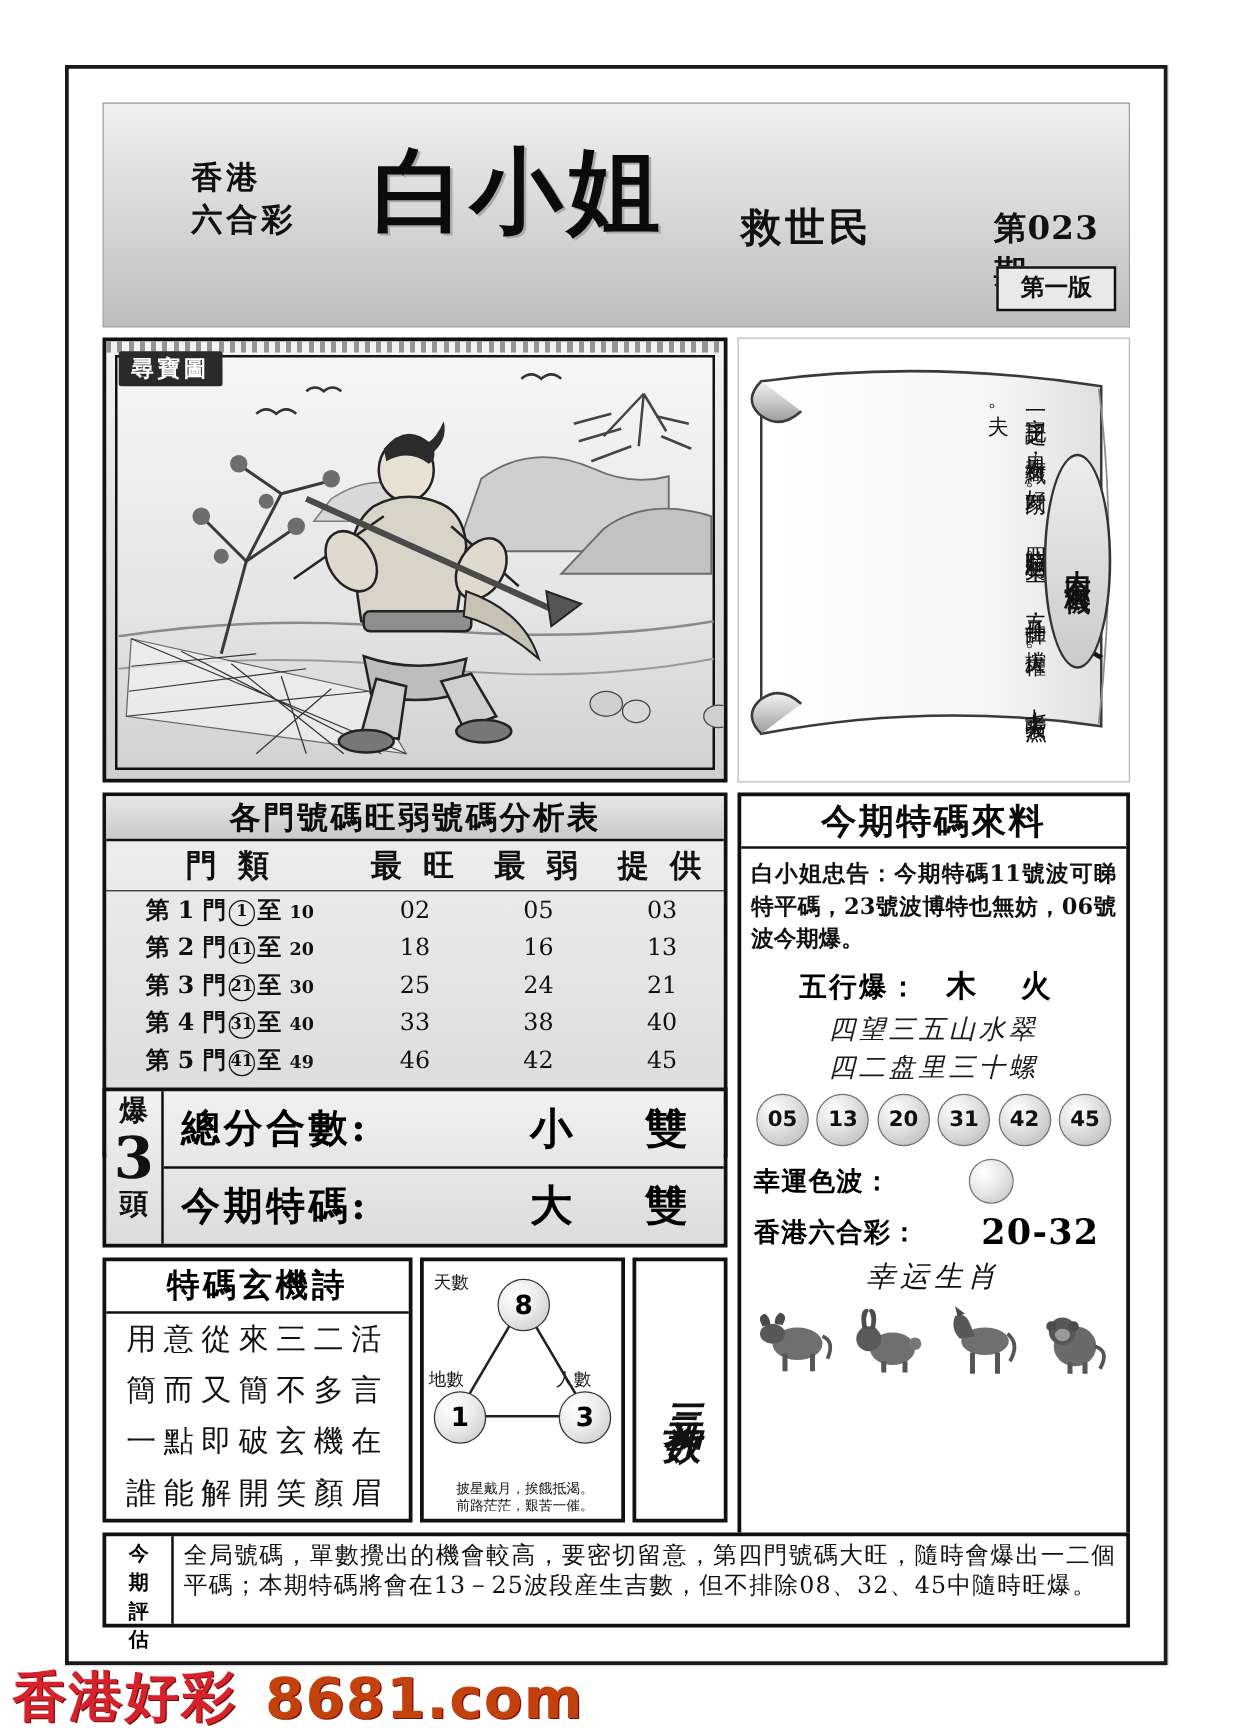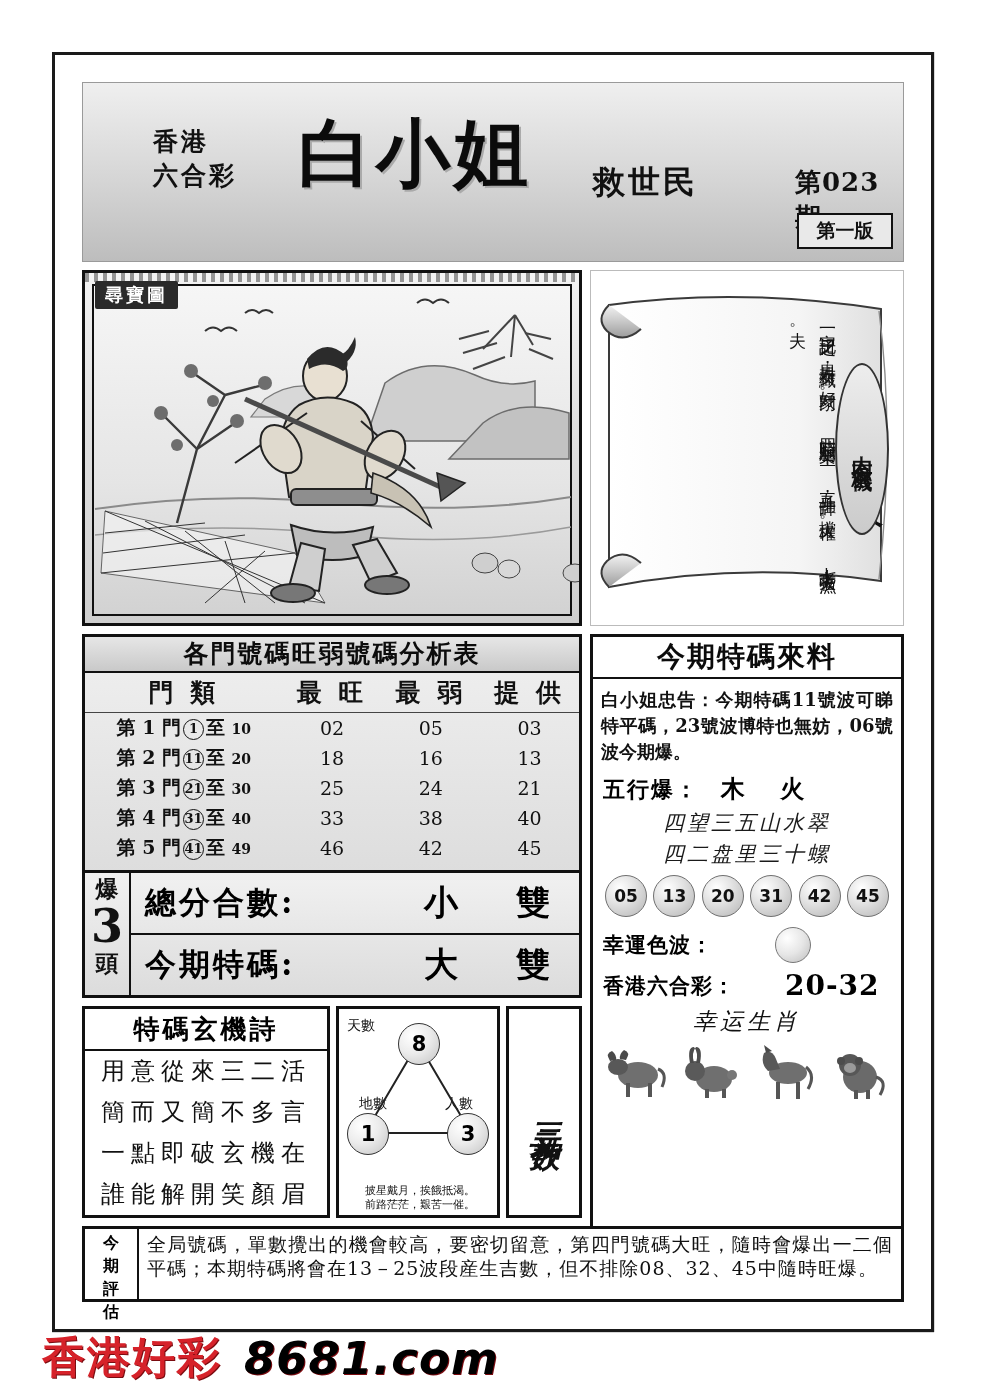--- a/index.html
+++ b/index.html
@@ -304,25 +304,25 @@
     padding: 8px 8px 2px 8px;
     font-family: "DejaVu Serif", "Liberation Serif", serif;
     font-size: 18px;
     line-height: 26px;
     font-weight: bold;
     color: #111;
     text-align: justify;
   }
   .wuxing {
     margin-top: 6px;
+    text-align: center;
     font-family: "DejaVu Serif", "Liberation Serif", serif;
     font-size: 22px;
     font-weight: bold;
     letter-spacing: 2px;
-    padding-left: 10px;
   }
   .wuxing .v { margin: 0 12px; font-size: 24px; }
   .brush {
     margin-top: 6px;
     padding: 0 10px;
     font-family: "DejaVu Serif", "Liberation Serif", serif;
     font-size: 21px;
     line-height: 25px;
     text-align: center;
     letter-spacing: 3px;
@@ -531,21 +531,20 @@
     display: flex;
     align-items: center;
   }
   .wm-cn {
     font-family: "DejaVu Serif", "Liberation Serif", serif;
     font-weight: bold;
     font-size: 43px;
     color: #d6222a;
     letter-spacing: 2px;
     text-shadow: 1px 1px 0 #7a0b10;
-    margin-left: 32px;
   }
   .wm-site {
     margin-left: 22px;
     font-family: "DejaVu Sans", sans-serif;
     font-weight: bold;
     font-size: 45px;
     color: #d6222a;
     letter-spacing: 1px;
     text-shadow: 1px 1px 0 #7a0b10;
   }
@@ -755,21 +754,21 @@
     <div class="poem">
       <div class="poem-title">特碼玄機詩</div>
       <div class="poem-line">用意從來三二活</div>
       <div class="poem-line">簡而又簡不多言</div>
       <div class="poem-line">一點即破玄機在</div>
       <div class="poem-line">誰能解開笑顏眉</div>
     </div>
 
     <div class="triangle-box">
       <div class="tb-label" style="left:8px; top:8px;">天數</div>
-      <div class="tb-label" style="left:20px; top:86px;">地數</div>
+      <div class="tb-label" style="left:4px; top:86px;">地數</div>
       <div class="tb-label" style="left:106px; top:86px;">人數</div>
       <svg width="158" height="160" viewBox="0 0 158 160" style="position:absolute;left:0;top:0;">
         <path d="M79 34 L26 124 L132 124 Z" fill="none" stroke="#222" stroke-width="2"></path>
       </svg>
       <div class="tnum" style="left:59px; top:14px;">8</div>
       <div class="tnum" style="left:8px; top:104px;">1</div>
       <div class="tnum" style="left:108px; top:104px;">3</div>
       <div class="tfoot">
         <div>披星戴月，挨餓抵渴。</div>
         <div>前路茫茫，艱苦一催。</div>
@@ -852,16 +851,16 @@
         <div>評</div>
         <div>估</div>
       </div>
       <div class="assess-body">全局號碼，單數攪出的機會較高，要密切留意，第四門號碼大旺，隨時會爆出一二個平碼；本期特碼將會在13－25波段産生吉數，但不排除08、32、45中隨時旺爆。</div>
     </div>
 
   </div>
 
   <div class="watermark">
     <span class="wm-cn" style="color: rgb(214, 34, 42);">香港好彩</span>
-    <span class="wm-site" style="color: #000000; font-style: italic;">8681.com</span>
+    <span class="wm-site" style="color: #c2410c;">8681.com</span>
   </div>
 
 </div>
 
 </body></html>

